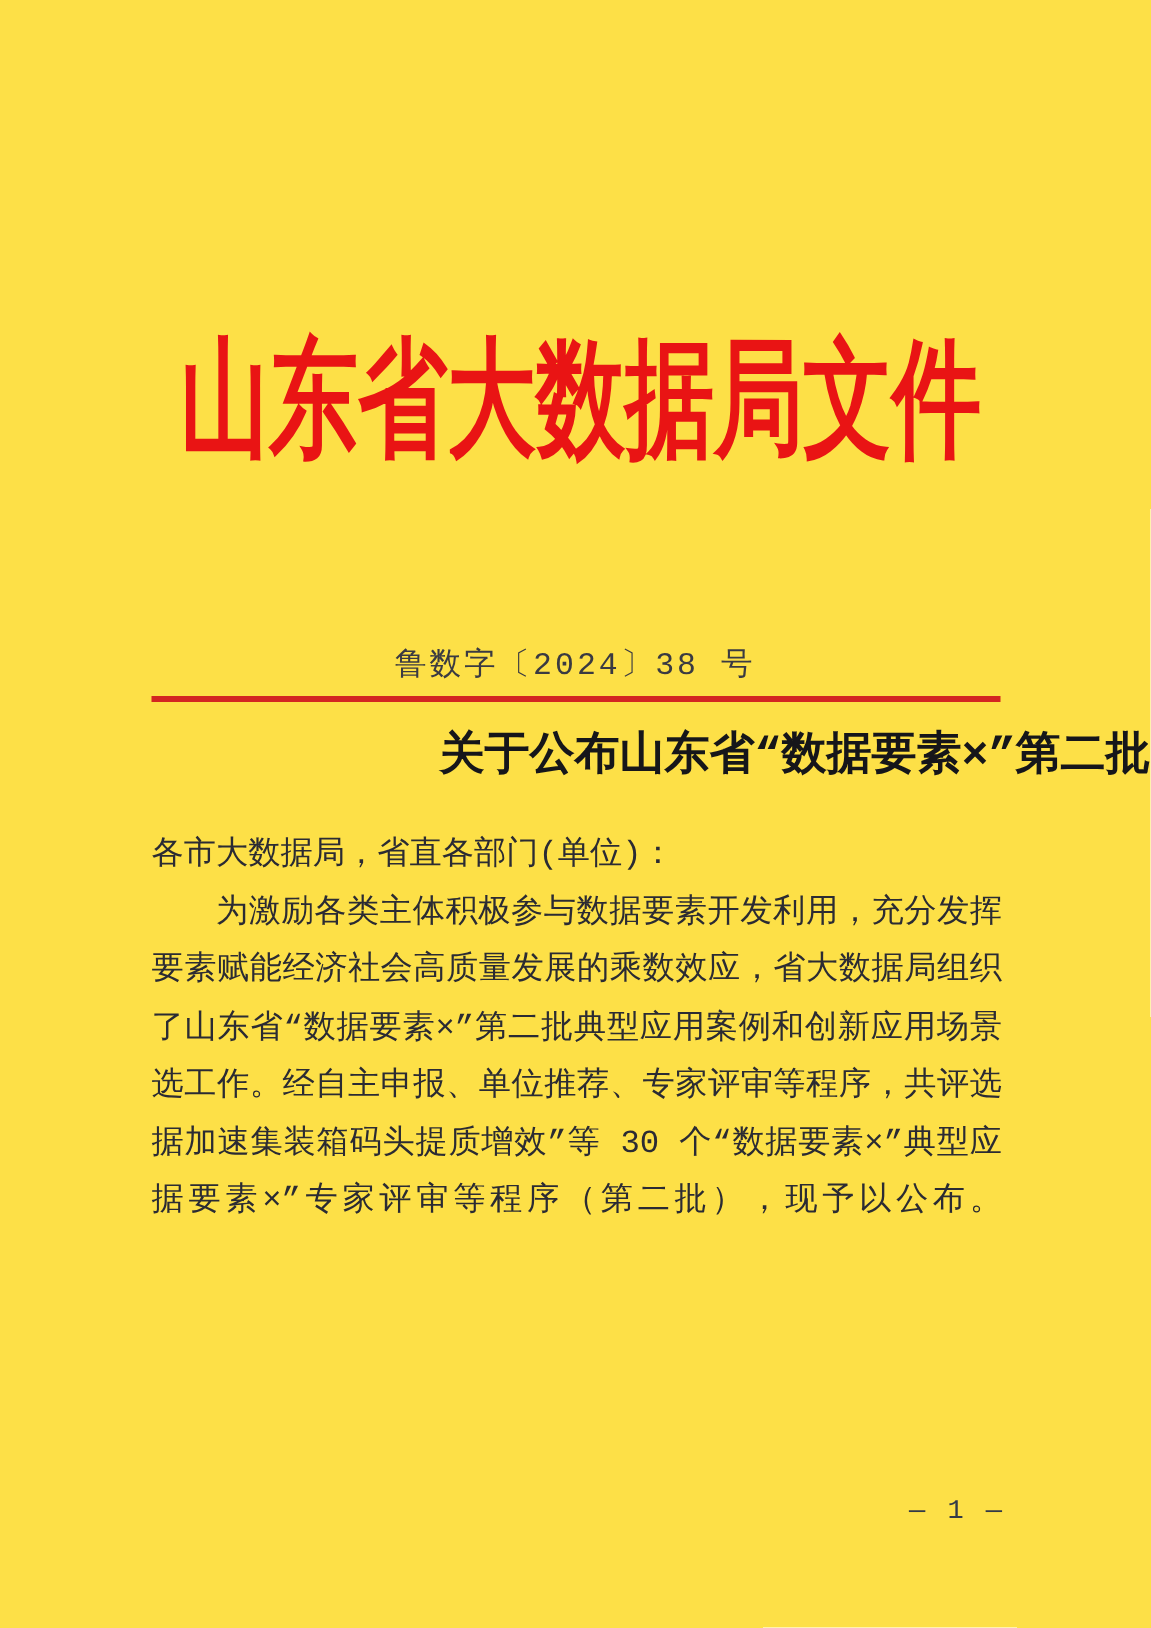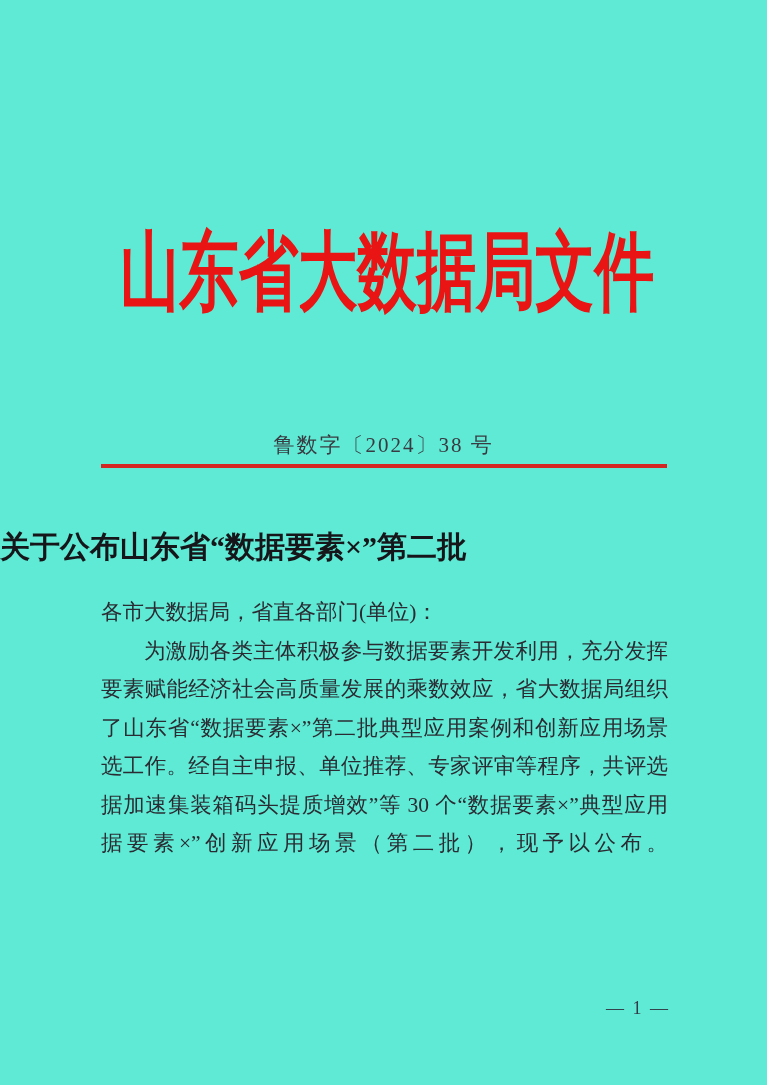--- a/index.html
+++ b/index.html
@@ -4,23 +4,23 @@
 <style>
   html, body {
     margin: 0;
     padding: 0;
     background: #ffffff;
   }
   .page {
     position: relative;
     width: 767px;
     height: 1085px;
-    background: #5eead4;
+    background: #fde047;
     overflow: hidden;
-    font-family: Liberation Serif, serif;
+    font-family: Liberation Mono, monospace;
     color: #26262e;
   }
   
   .red-header {
     margin-top: 228px;
     text-align: center;
     line-height: 88px;
     height: 88px;
     white-space: nowrap;
   }
@@ -46,22 +46,22 @@
   
   .red-rule {
     margin: 6px auto 0 101px;
     width: 566px;
     height: 4px;
     background: #d32521;
     border: none;
   }
   
   .doc-title {
-    margin-top: 60px;
-    text-align: left;
+    margin-top: 18px;
+    text-align: right;
     font-size: 30px;
     font-weight: bold;
     color: #16161a;
     line-height: 38px;
     letter-spacing: 0px;
   }
   
   .doc-body {
     margin-top: 27px;
     padding-left: 101px;
@@ -112,18 +112,18 @@
     <div>关于公布山东省“数据要素×”第二批</div>
   </div>
 
   <div class="doc-body">
     <div class="body-line">各市大数据局，省直各部门(单位)：</div>
     <div class="body-line">为激励各类主体积极参与数据要素开发利用，充分发挥数据</div>
     <div class="body-line">要素赋能经济社会高质量发展的乘数效应，省大数据局组织开展</div>
     <div class="body-line">了山东省“数据要素×”第二批典型应用案例和创新应用场景评</div>
     <div class="body-line">选工作。经自主申报、单位推荐、专家评审等程序，共评选出“数</div>
     <div class="body-line">据加速集装箱码头提质增效”等 30 个“数据要素×”典型应用案</div>
-    <div class="body-line">据要素×”创新应用场景（第二批），现予以公布。</div>
+    <div class="body-line">据要素×”专家评审等程序（第二批），现予以公布。</div>
   </div>
 
   <div class="page-number">— 1 —</div>
 
 </div>
 
 </body></html>

